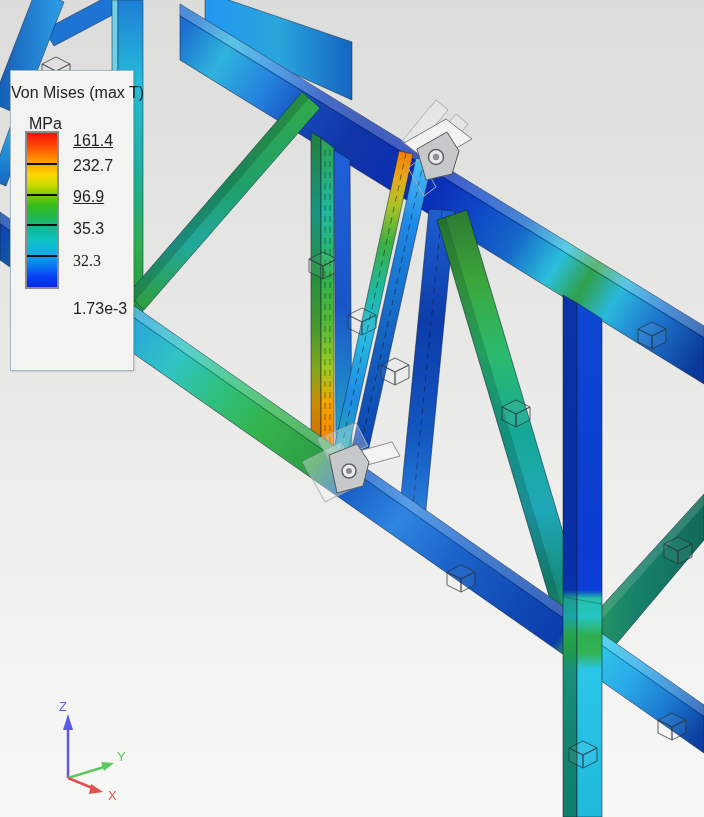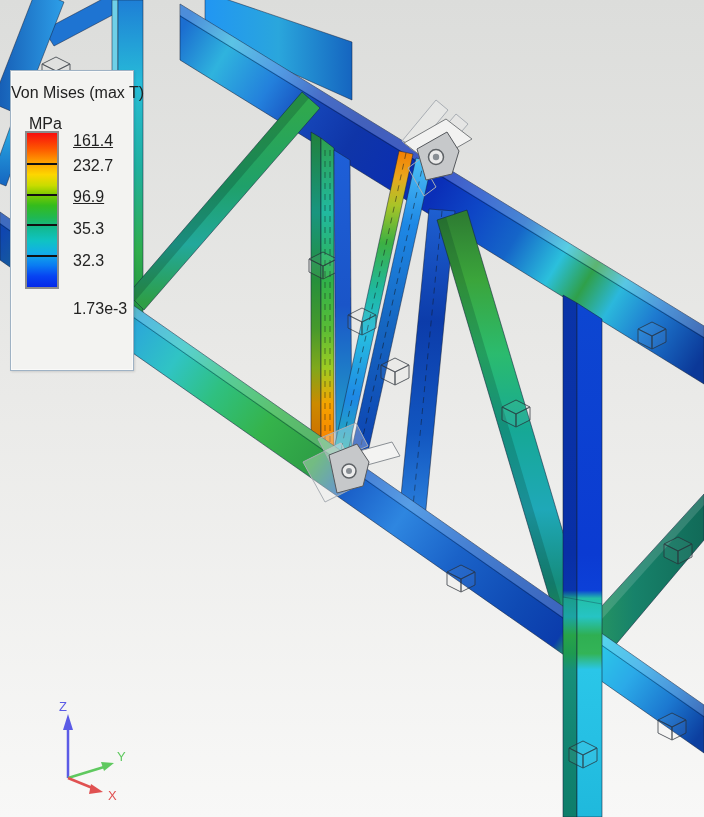--- a/index.html
+++ b/index.html
@@ -292,21 +292,21 @@
     <div class="legend-bar" style="background: linear-gradient(rgb(248, 14, 14) 0%, rgb(253, 85, 0) 10%, rgb(254, 153, 0) 18%, rgb(253, 214, 0) 27%, rgb(201, 220, 0) 34%, rgb(124, 203, 0) 40%, rgb(53, 188, 28) 47%, rgb(31, 184, 83) 55%, rgb(18, 186, 147) 62%, rgb(15, 195, 195) 70%, rgb(18, 174, 232) 78%, rgb(10, 123, 242) 86%, rgb(7, 67, 242) 93%, rgb(4, 40, 232) 100%);">
       <div class="legend-tick" style="top:calc(20% - 1px);"></div>
       <div class="legend-tick" style="top:calc(40% - 1px);"></div>
       <div class="legend-tick" style="top:calc(60% - 1px);"></div>
       <div class="legend-tick" style="top:calc(80% - 1px);"></div>
     </div>
     <span class="legend-value" style="top:61px;text-decoration:underline;">161.4</span>
     <span class="legend-value" style="top:86px;">232.7</span>
     <span class="legend-value" style="top:117px;text-decoration:underline;">96.9</span>
     <span class="legend-value" style="top:149px;">35.3</span>
-    <span class="legend-value" style="top:181px;">32.3</span>
+    <span class="legend-value" style="top:181px;font-family:Liberation Serif, serif;">32.3</span>
     <span class="legend-value" style="top:229px;">1.73e-3</span>
   </div>
 
   <svg class="triad" width="120" height="125" viewBox="0 0 120 125">
     <line x1="48" y1="94" x2="48" y2="42" stroke-width="2.5" stroke="#5b5be6"></line>
     <polygon points="48,30 43,46 53,46" fill="#5b5be6"></polygon>
     <text x="43" y="27" text-anchor="middle" fill="#5b5be6">Z</text>
     <line x1="48" y1="94" x2="84" y2="83" stroke-width="2.5" stroke="#5fc95f"></line>
     <polygon points="94,79 81,78 84,87" fill="#5fc95f"></polygon>
     <text x="97" y="77" fill="#5fc95f">Y</text>

